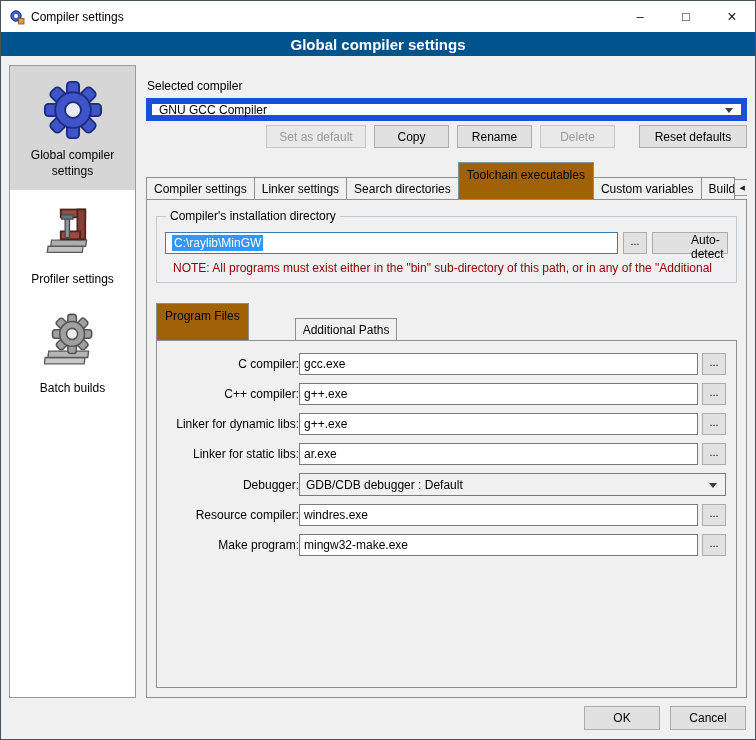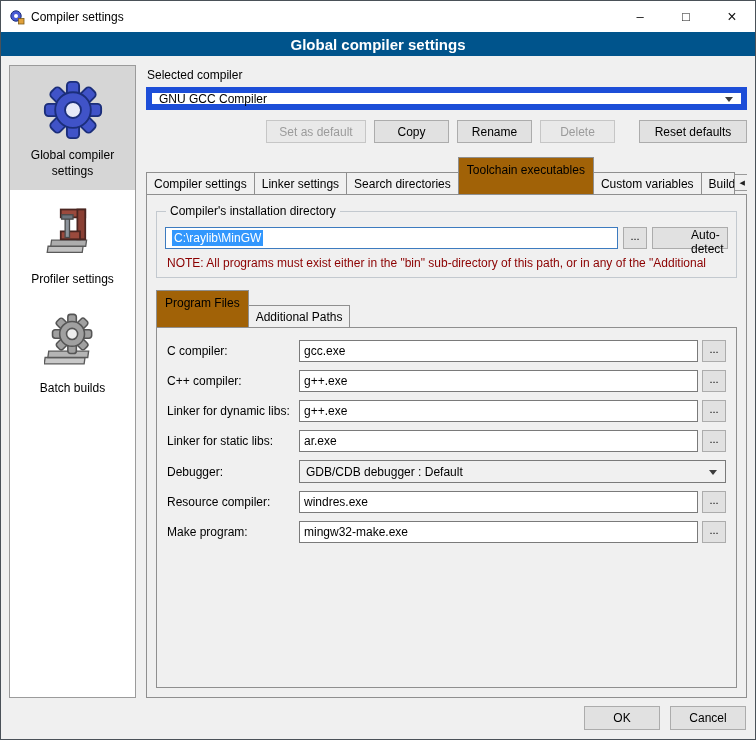--- a/index.html
+++ b/index.html
@@ -28,31 +28,31 @@
 
   
   .sidebar { width:127px; flex:none; background:#fff; border:1px solid #9b9b9b; overflow:hidden; }
   .side-item { display:flex; flex-direction:column; align-items:center; padding:13px 4px 11px; gap:7px; text-align:center; cursor:default; }
   .side-item.selected { background:#d6d6d6; }
   .side-label { font-size:12px; line-height:1.3; }
   .side-icon { display:inline-flex; }
 
   
   .main { flex:1; display:flex; flex-direction:column; min-width:0; }
-  .section-label { margin:3px 0 5px 1px; }
+  .section-label { margin:14px 0 5px 1px; }
   .combo { height:23px; border:6px solid #1d4ed8; background:#fff; display:flex; align-items:center;
     padding:0 24px 0 7px; position:relative; cursor:default; }
   .chevron { width:0; height:0; border-left:4px solid transparent; border-right:4px solid transparent;
     border-top:5px solid #3c3c3c; display:inline-block; }
   .combo .chevron, .select-field .chevron { position:absolute; right:8px; top:50%; margin-top:-2px; }
 
   .btn { height:23px; background:#e1e1e1; border:1px solid #acacac; font-family:inherit; font-size:12px;
     padding:0 10px; cursor:default; color:#000; }
   .btn.disabled { color:#9b9b9b; background:#e9e9e9; border-color:#c6c6c6; }
-  .btn-row { display:flex; gap:8px; margin-top:10px; align-items:center; }
+  .btn-row { display:flex; gap:8px; margin-top:4px; align-items:center; }
   .btn-row .first { margin-left:120px; }
   .w-setdef { width:100px; } .w-copy { width:75px; } .w-rename { width:75px; } .w-delete { width:75px; }
   .w-reset { width:108px; margin-left:auto; }
 
   
   .tabstrip { display:flex; align-items:flex-end; margin-top:14px; position:relative; z-index:2; overflow:hidden; }
   .tab { background:#f0f0f0; border:1px solid #8f8f8f; border-bottom:none; padding:4px 7px 3px;
     margin-right:-1px; white-space:nowrap; position:relative; cursor:default; flex:none; }
   .tab.active { padding:5px 8px 17px; margin-bottom:-1px; z-index:3; background:#a16207; border-bottom:1px solid #f0f0f0; }
   .tab.clipped { max-width:34px; overflow:hidden; }
@@ -66,27 +66,27 @@
   
   .groupbox { border:1px solid #c3c9cf; position:relative; margin-top:7px; padding:15px 8px 6px; flex:none; }
   .group-label { position:absolute; top:-8px; left:9px; background:#f0f0f0; padding:0 4px; }
   .install-row { display:flex; gap:5px; align-items:center; }
   .path-field { flex:1; height:22px; border:1px solid #3d7bbf; background:#fff; display:flex;
     align-items:center; padding:0 6px; overflow:hidden; }
   .path-selected { background:#3297fd; color:#fff; padding:1px 2px; white-space:nowrap; }
   .browse-btn { width:24px; height:22px; background:#e1e1e1; border:1px solid #acacac; font-size:11px;
     padding:0 0 4px 0; line-height:1; flex:none; font-family:inherit; cursor:default; }
   .autodetect { width:76px; flex:none; height:22px;padding-left:38px; }
-  .note { color:#8b0000; margin:7px 0 1px 2px; white-space:nowrap; overflow:hidden; }
-
-  .subtabs { margin-top:12px; }
+  .note { color:#8b0000; margin:7px 0 1px 8px; white-space:nowrap; overflow:hidden; }
+
+  .subtabs { margin-top:20px;gap:47px; }
   .subpage { border:1px solid #8f8f8f; background:#f0f0f0; padding:12px 10px 10px; flex:1; min-height:0; }
 
   .row { display:flex; align-items:center; margin-bottom:8px; }
-  .row-label { width:132px; flex:none; }
+  .row-label { width:132px; flex:none;text-align:right; }
   .text-field { flex:1; height:22px; border:1px solid #7a7a7a; padding:0 4px; font-family:inherit;
     font-size:12px; background:#fff; min-width:0; }
   .row .browse-btn { margin-left:4px; }
   .select-field { flex:1; height:23px; border:1px solid #7a7a7a; background:#f0f0f0; display:flex;
     align-items:center; padding:0 24px 0 6px; position:relative; cursor:default; }
 
   
   .footer { flex:none; display:flex; justify-content:flex-end; gap:10px; padding:2px 9px 9px 0; }
   .footer .btn { width:76px; height:24px; }
 </style>

